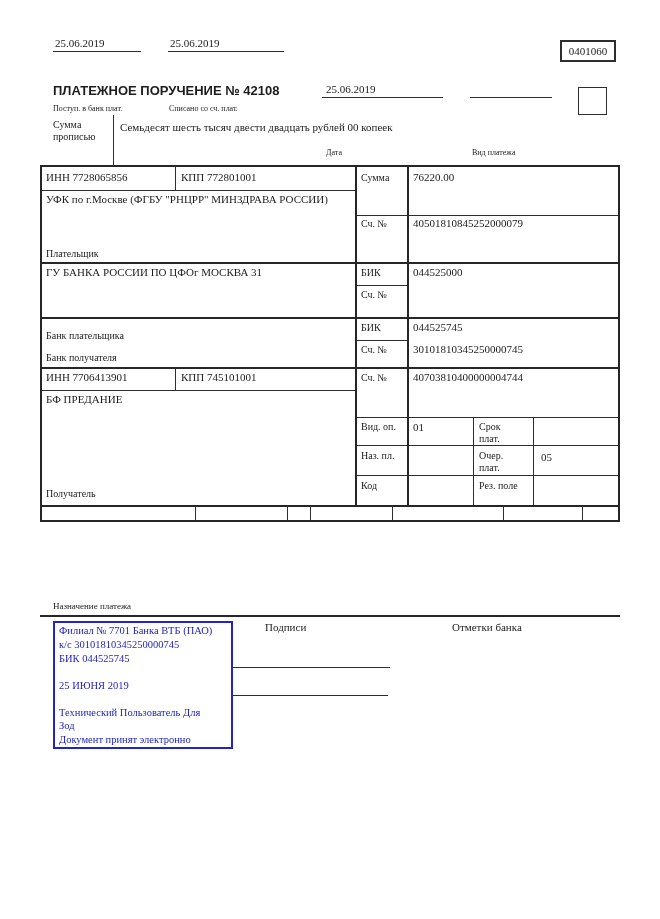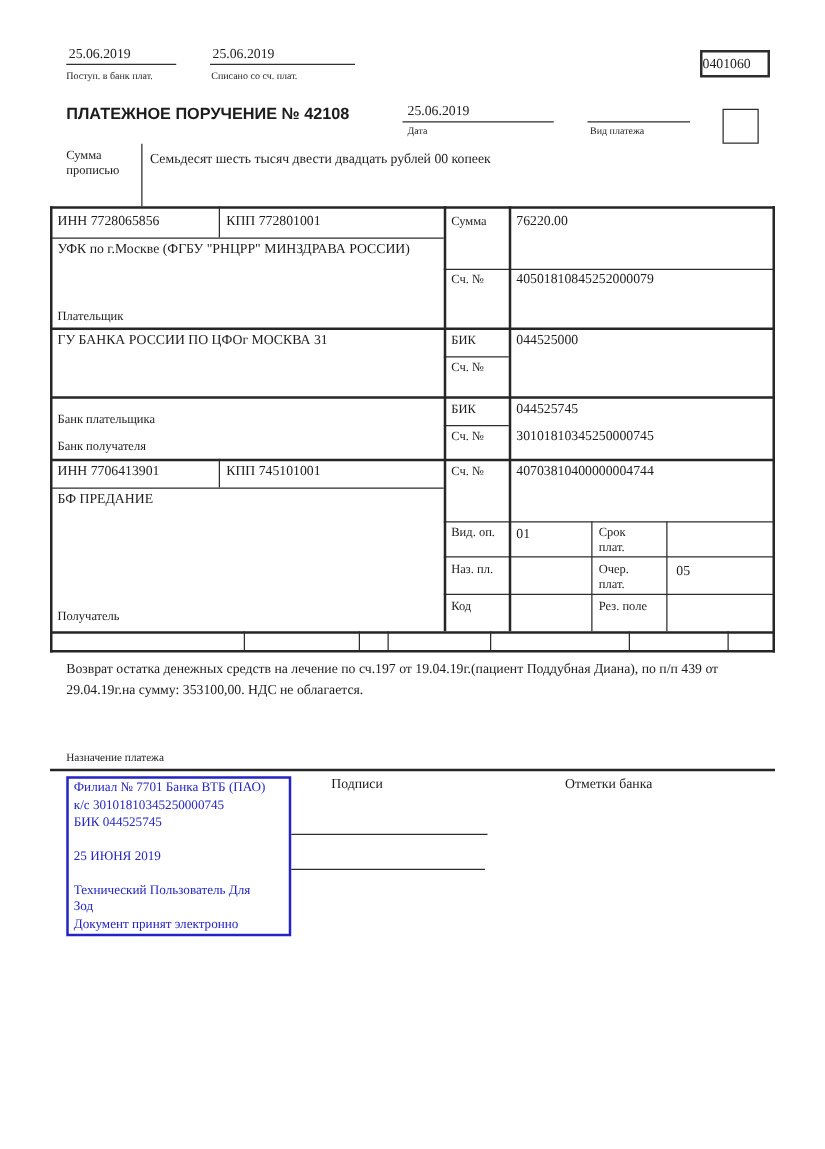--- a/index.html
+++ b/index.html
@@ -1,32 +1,32 @@
 <!DOCTYPE html>
 <html><head>
 <meta charset="utf-8">
 <style>
   html,body{margin:0;padding:0;background:#ffffff;}
   .page{position:relative;width:660px;height:919px;background:#ffffff;overflow:hidden;
         font-family:"Liberation Serif","DejaVu Serif",serif;color:#1c1c1c;}
   .txt{position:absolute;white-space:nowrap;line-height:1.15;}
-  .s8{font-size:8px;}
+  .s8{font-size:8px;margin-top:48px;}
   .s9{font-size:9px;}
   .s10{font-size:10px;}
   .s11{font-size:11px;}
   .wrap{white-space:normal;}
   .title{font-family:"Liberation Sans","DejaVu Sans",sans-serif;font-weight:bold;font-size:13px;}
   .hl{position:absolute;background:#2e2e2e;height:1px;}
   .hl2{position:absolute;background:#262626;height:2px;}
   .vl{position:absolute;background:#2e2e2e;width:1px;}
   .vl2{position:absolute;background:#262626;width:2px;}
   .box{position:absolute;border:2px solid #2e2e2e;background:transparent;}
   .stamp-box{position:absolute;border:2px solid #2424c4;}
   .stamp-txt{position:absolute;color:#2424c4;font-size:10.5px;white-space:nowrap;line-height:1.25;}
-  .code-box{display:flex;align-items:center;justify-content:flex-start;font-size:11px;}
+  .code-box{display:flex;align-items:center;justify-content:center;font-size:11px;}
 </style>
 </head>
 <body>
 
 <div class="page">
 
   <div class="txt s11" style="left:55px;top:37px;">25.06.2019</div>
   <div class="hl" style="left:53px;top:51px;width:88px;"></div>
   <div class="txt s8" style="left:53px;top:56px;">Поступ. в банк плат.</div>
 
@@ -112,21 +112,20 @@
 
   <div class="txt s10" style="left:361px;top:421px;">Вид. оп.</div>
   <div class="txt s11" style="left:413px;top:421px;">01</div>
   <div class="txt s10 wrap" style="left:479px;top:421px;width:34px;">Срок плат.</div>
   <div class="txt s10" style="left:361px;top:450px;">Наз. пл.</div>
   <div class="txt s10 wrap" style="left:479px;top:450px;width:36px;">Очер. плат.</div>
   <div class="txt s11" style="left:541px;top:451px;">05</div>
   <div class="txt s10" style="left:361px;top:480px;text-align:center;">Код</div>
   <div class="txt s10" style="left:479px;top:480px;">Рез. поле</div>
 
-  <div class="txt s11 wrap" style="left:53px;top:527px;width:575px;line-height:1.5;">Возврат остатка денежных средств на лечение по сч.197 от 19.04.19г.(пациент Поддубная Диана), по п/п 439 от 29.04.19г.на сумму: 353100,00. НДС не облагается.</div>
   <div class="txt s9" style="left:53px;top:601px;">Назначение платежа</div>
   <div class="hl2" style="left:40px;top:615px;width:580px;"></div>
 
   <div class="txt s11" style="left:265px;top:621px;">Подписи</div>
   <div class="txt s11" style="left:452px;top:621px;">Отметки банка</div>
   <div class="hl" style="left:233px;top:667px;width:157px;"></div>
   <div class="hl" style="left:233px;top:695px;width:155px;"></div>
 
   <div class="stamp-box" style="left:53px;top:621px;width:176px;height:124px;"></div>
   <div class="stamp-txt" style="left:59px;top:624px;">Филиал № 7701 Банка ВТБ (ПАО)</div>

